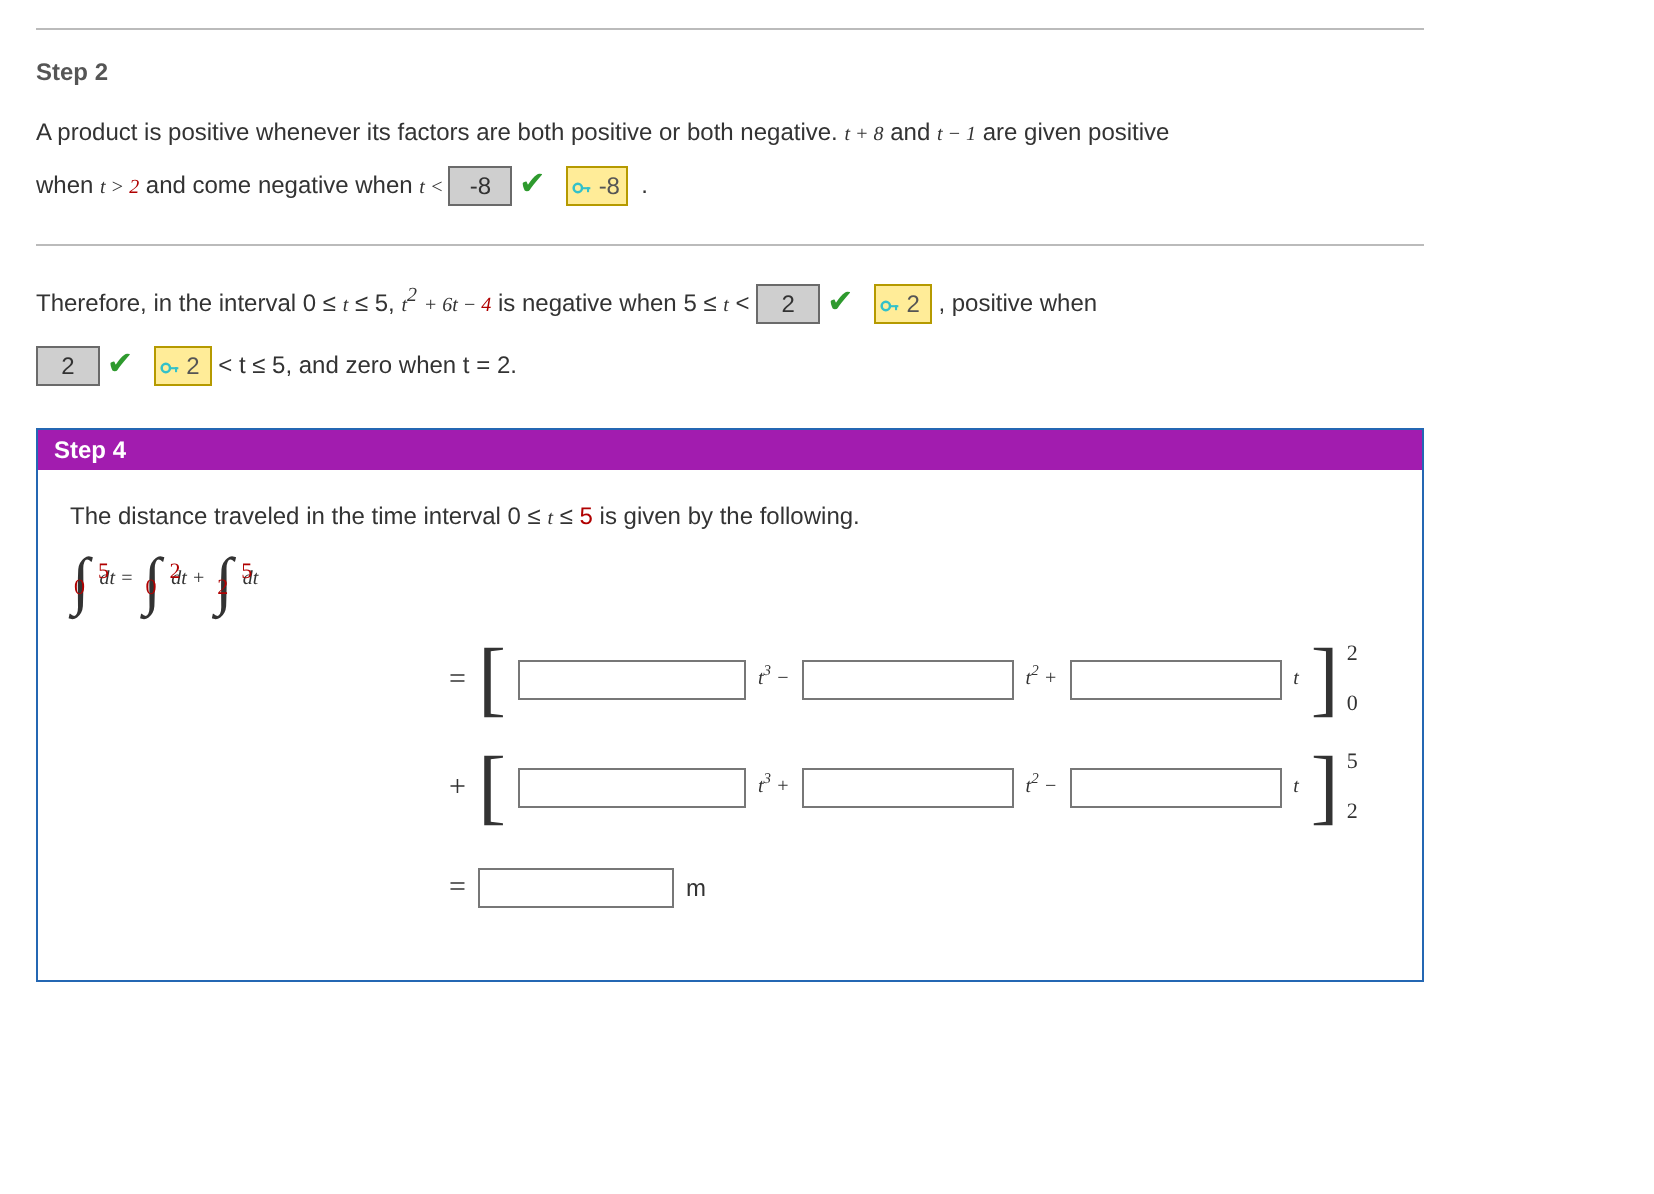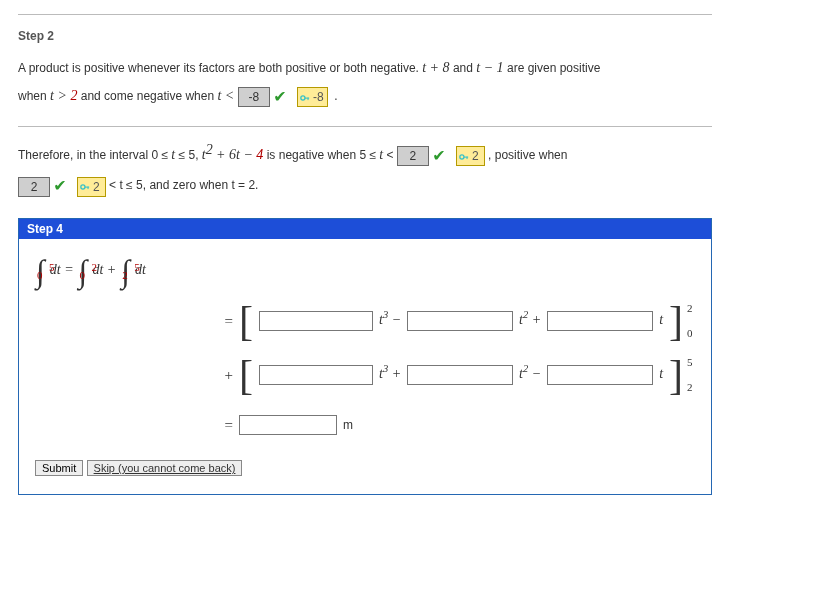--- a/index.html
+++ b/index.html
@@ -22,21 +22,21 @@
   }
   .step-hdr {
     font-weight: bold;
     color: #555;
     margin: 0 0 12px 0;
   }
   .body-text {
     line-height: 1.9;
     margin-bottom: 14px;
   }
-  .math-i { font-style: italic; font-family: 'Times New Roman', serif; font-size: 14px; }
+  .math-i { font-style: italic; font-family: 'Times New Roman', serif; font-size: 10px; }
   .red { color: #b00000; } 
   sup { font-size: 0.75em; vertical-align: super; line-height: 0; }
 
   .ans-box {
     display: inline-block;
     min-width: 22px;
     height: 18px;
     border: 1px solid #6a6a6a;
     background: #cfcfcf;
     padding: 0 4px;
@@ -70,21 +70,21 @@
     color: #2e9a2e;
     font-size: 16px;
   }
 
   
   .step4-card {
     border: 1px solid #2467b3;
     margin-top: 16px;
   }
   .step4-hdr {
-    background: #1d4ed8;
+    background: #a21caf;
     color: #fff;
     font-weight: bold;
     padding: 3px 8px;
     font-size: 12px;
   }
   .step4-body {
     padding: 12px 16px 14px 16px;
     line-height: 1.9;
   }
 
@@ -256,20 +256,27 @@
       </span>
       <span>2</span>
     </span>
     <span>  &lt; t ≤ 5,  and zero when t = 2.</span>
   </div>
 
   <div class="step4-card">
     <div class="step4-hdr">Step 4</div>
     <div class="step4-body">
 
+      <div>
+        <span>The distance traveled in the time interval  0 ≤ </span>
+        <span class="math-i">t</span>
+        <span> ≤ </span>
+        <span class="red">5</span>
+        <span>  is given by the following.</span>
+      </div>
 
       <div class="int-row">
         <span class="int-sym">∫
           <span class="ub">5</span>
           <span class="lb">0</span>
         </span>
         <span class="math-i"> dt  =</span>
 
         <span class="int-sym">∫
           <span class="ub">2</span>
@@ -319,21 +326,17 @@
         </div>
 
         <div class="eval-row">
           <span class="eq-col">=</span>
           <input class="blank w-sm" style="">
           <span style="font-family:Verdana,sans-serif;font-size:12px;">m</span>
         </div>
 
       </div>
 
-      <div>
-        <button class="btn">Submit</button>
-        <a class="skip-link">Skip (you cannot come back)</a>
-      </div>
 
     </div>
   </div>
 
 </div>
 
 </body></html>

